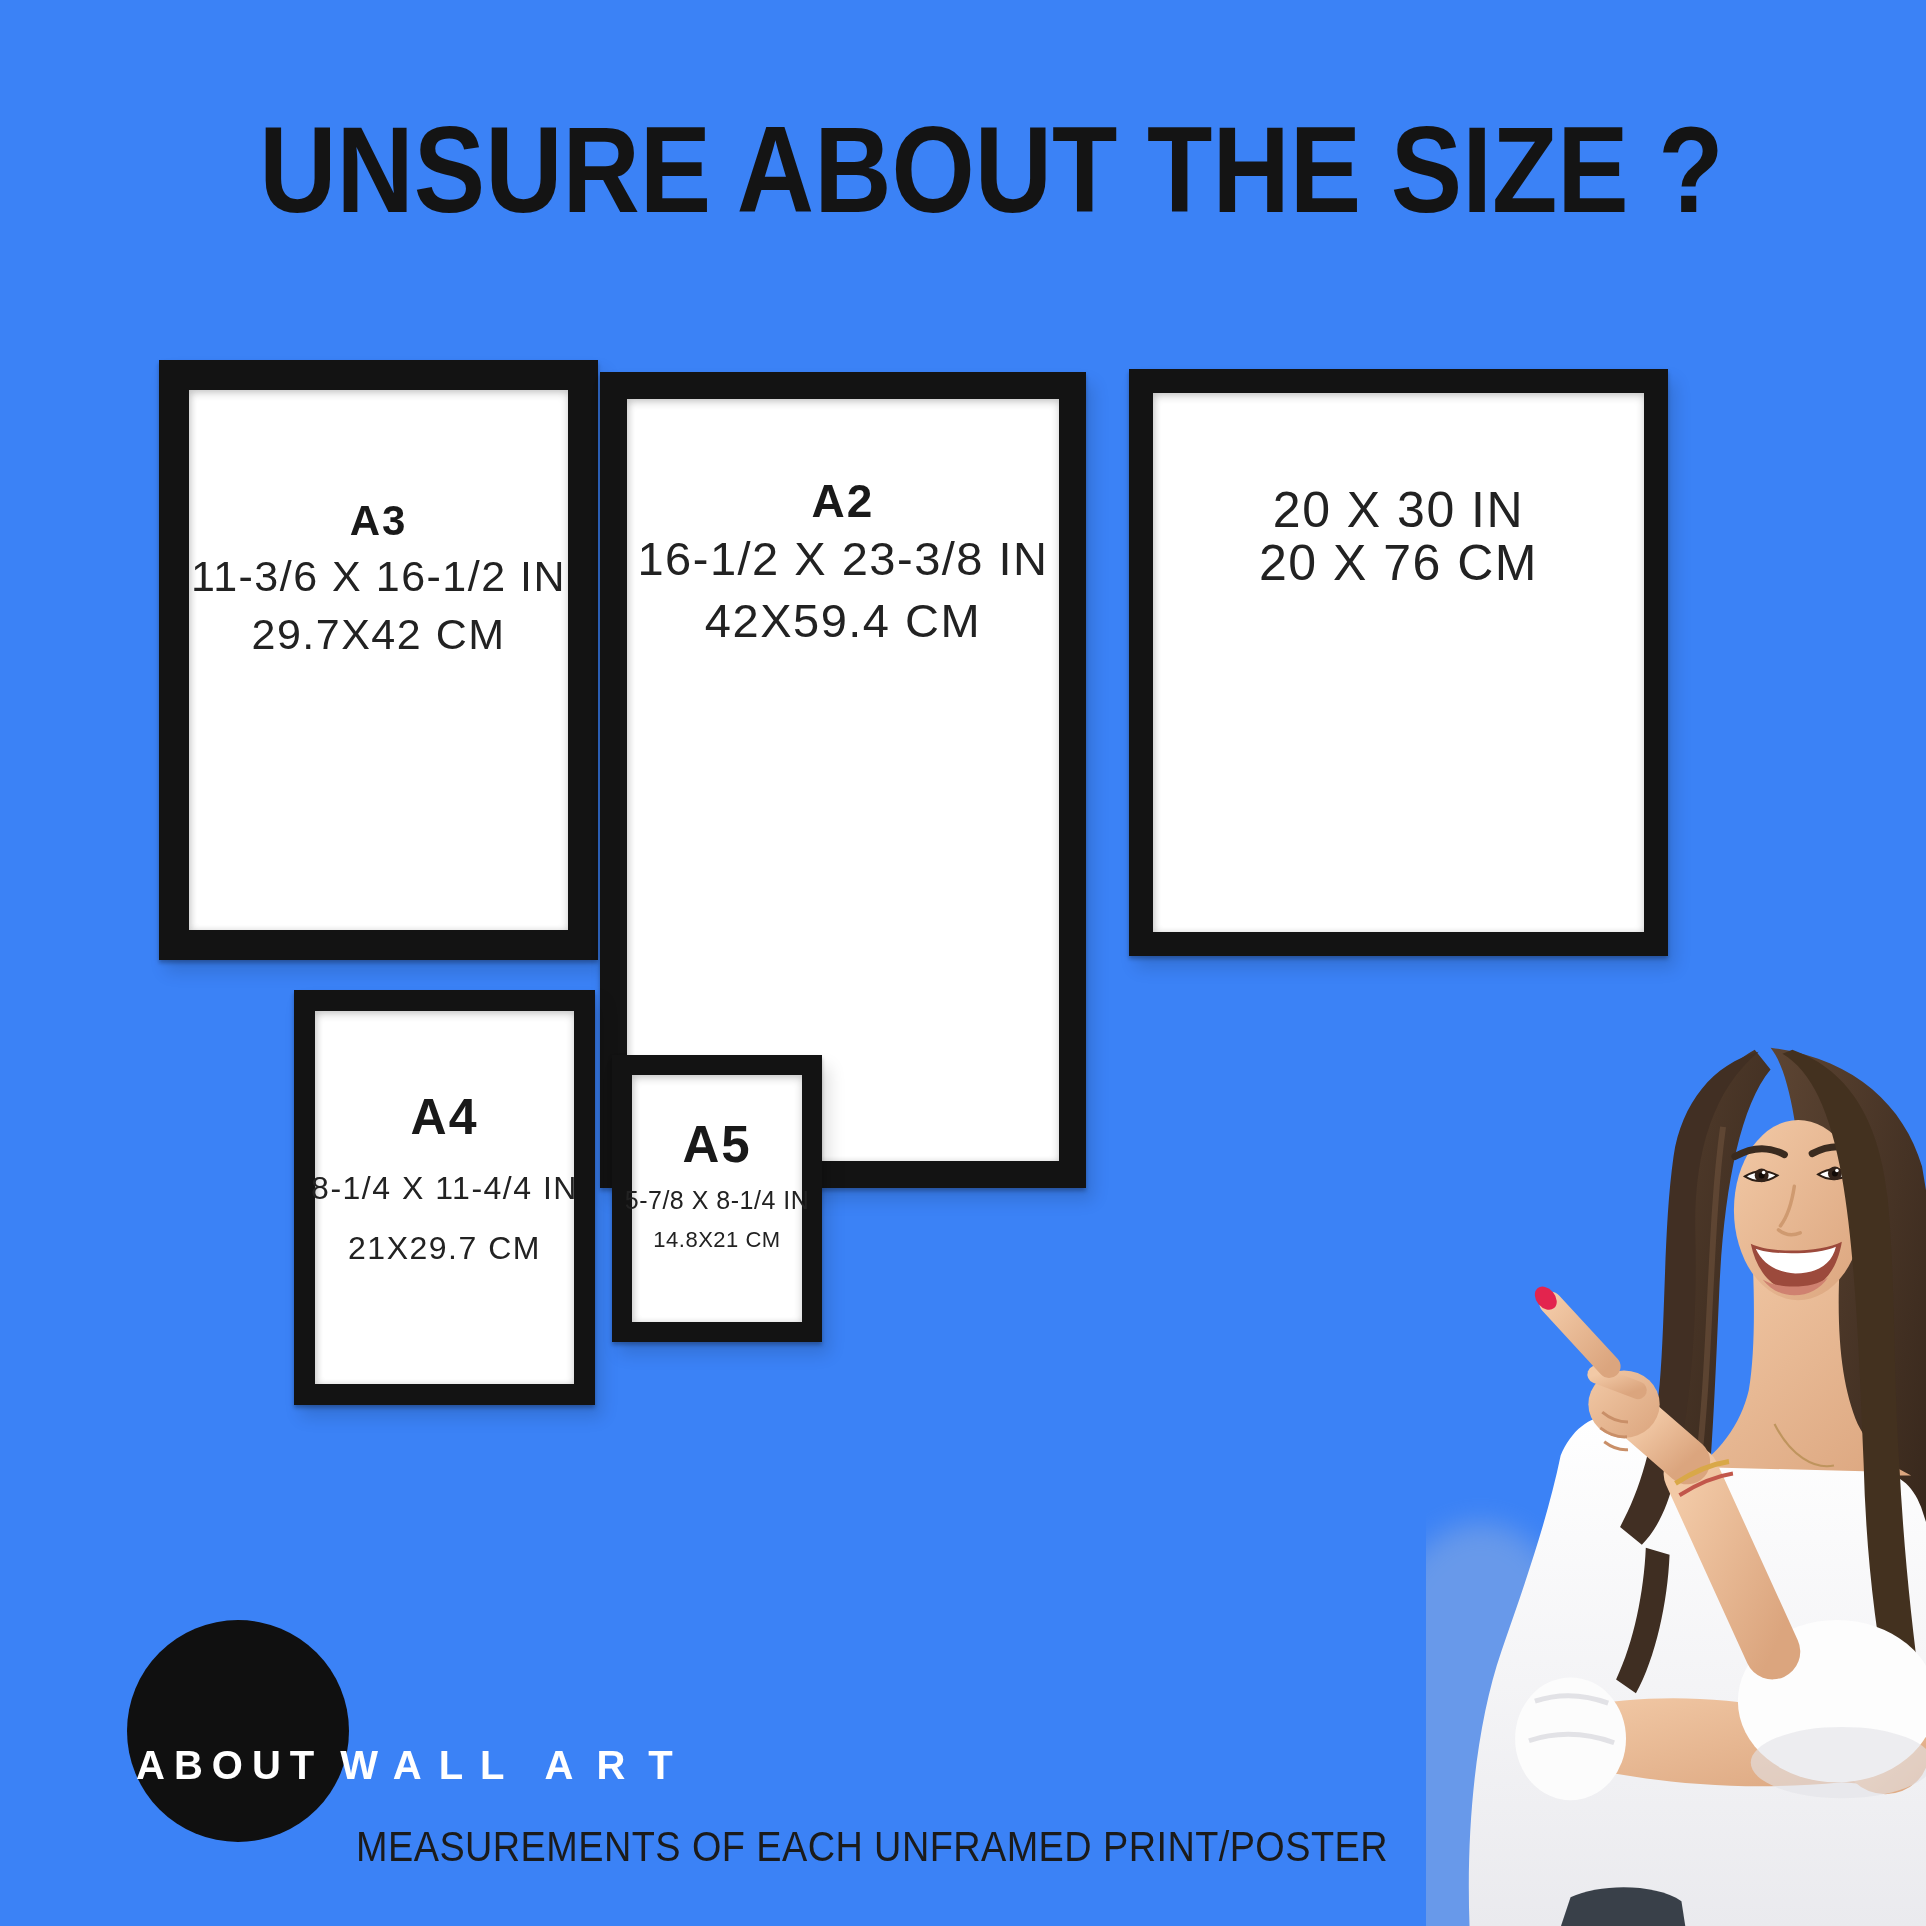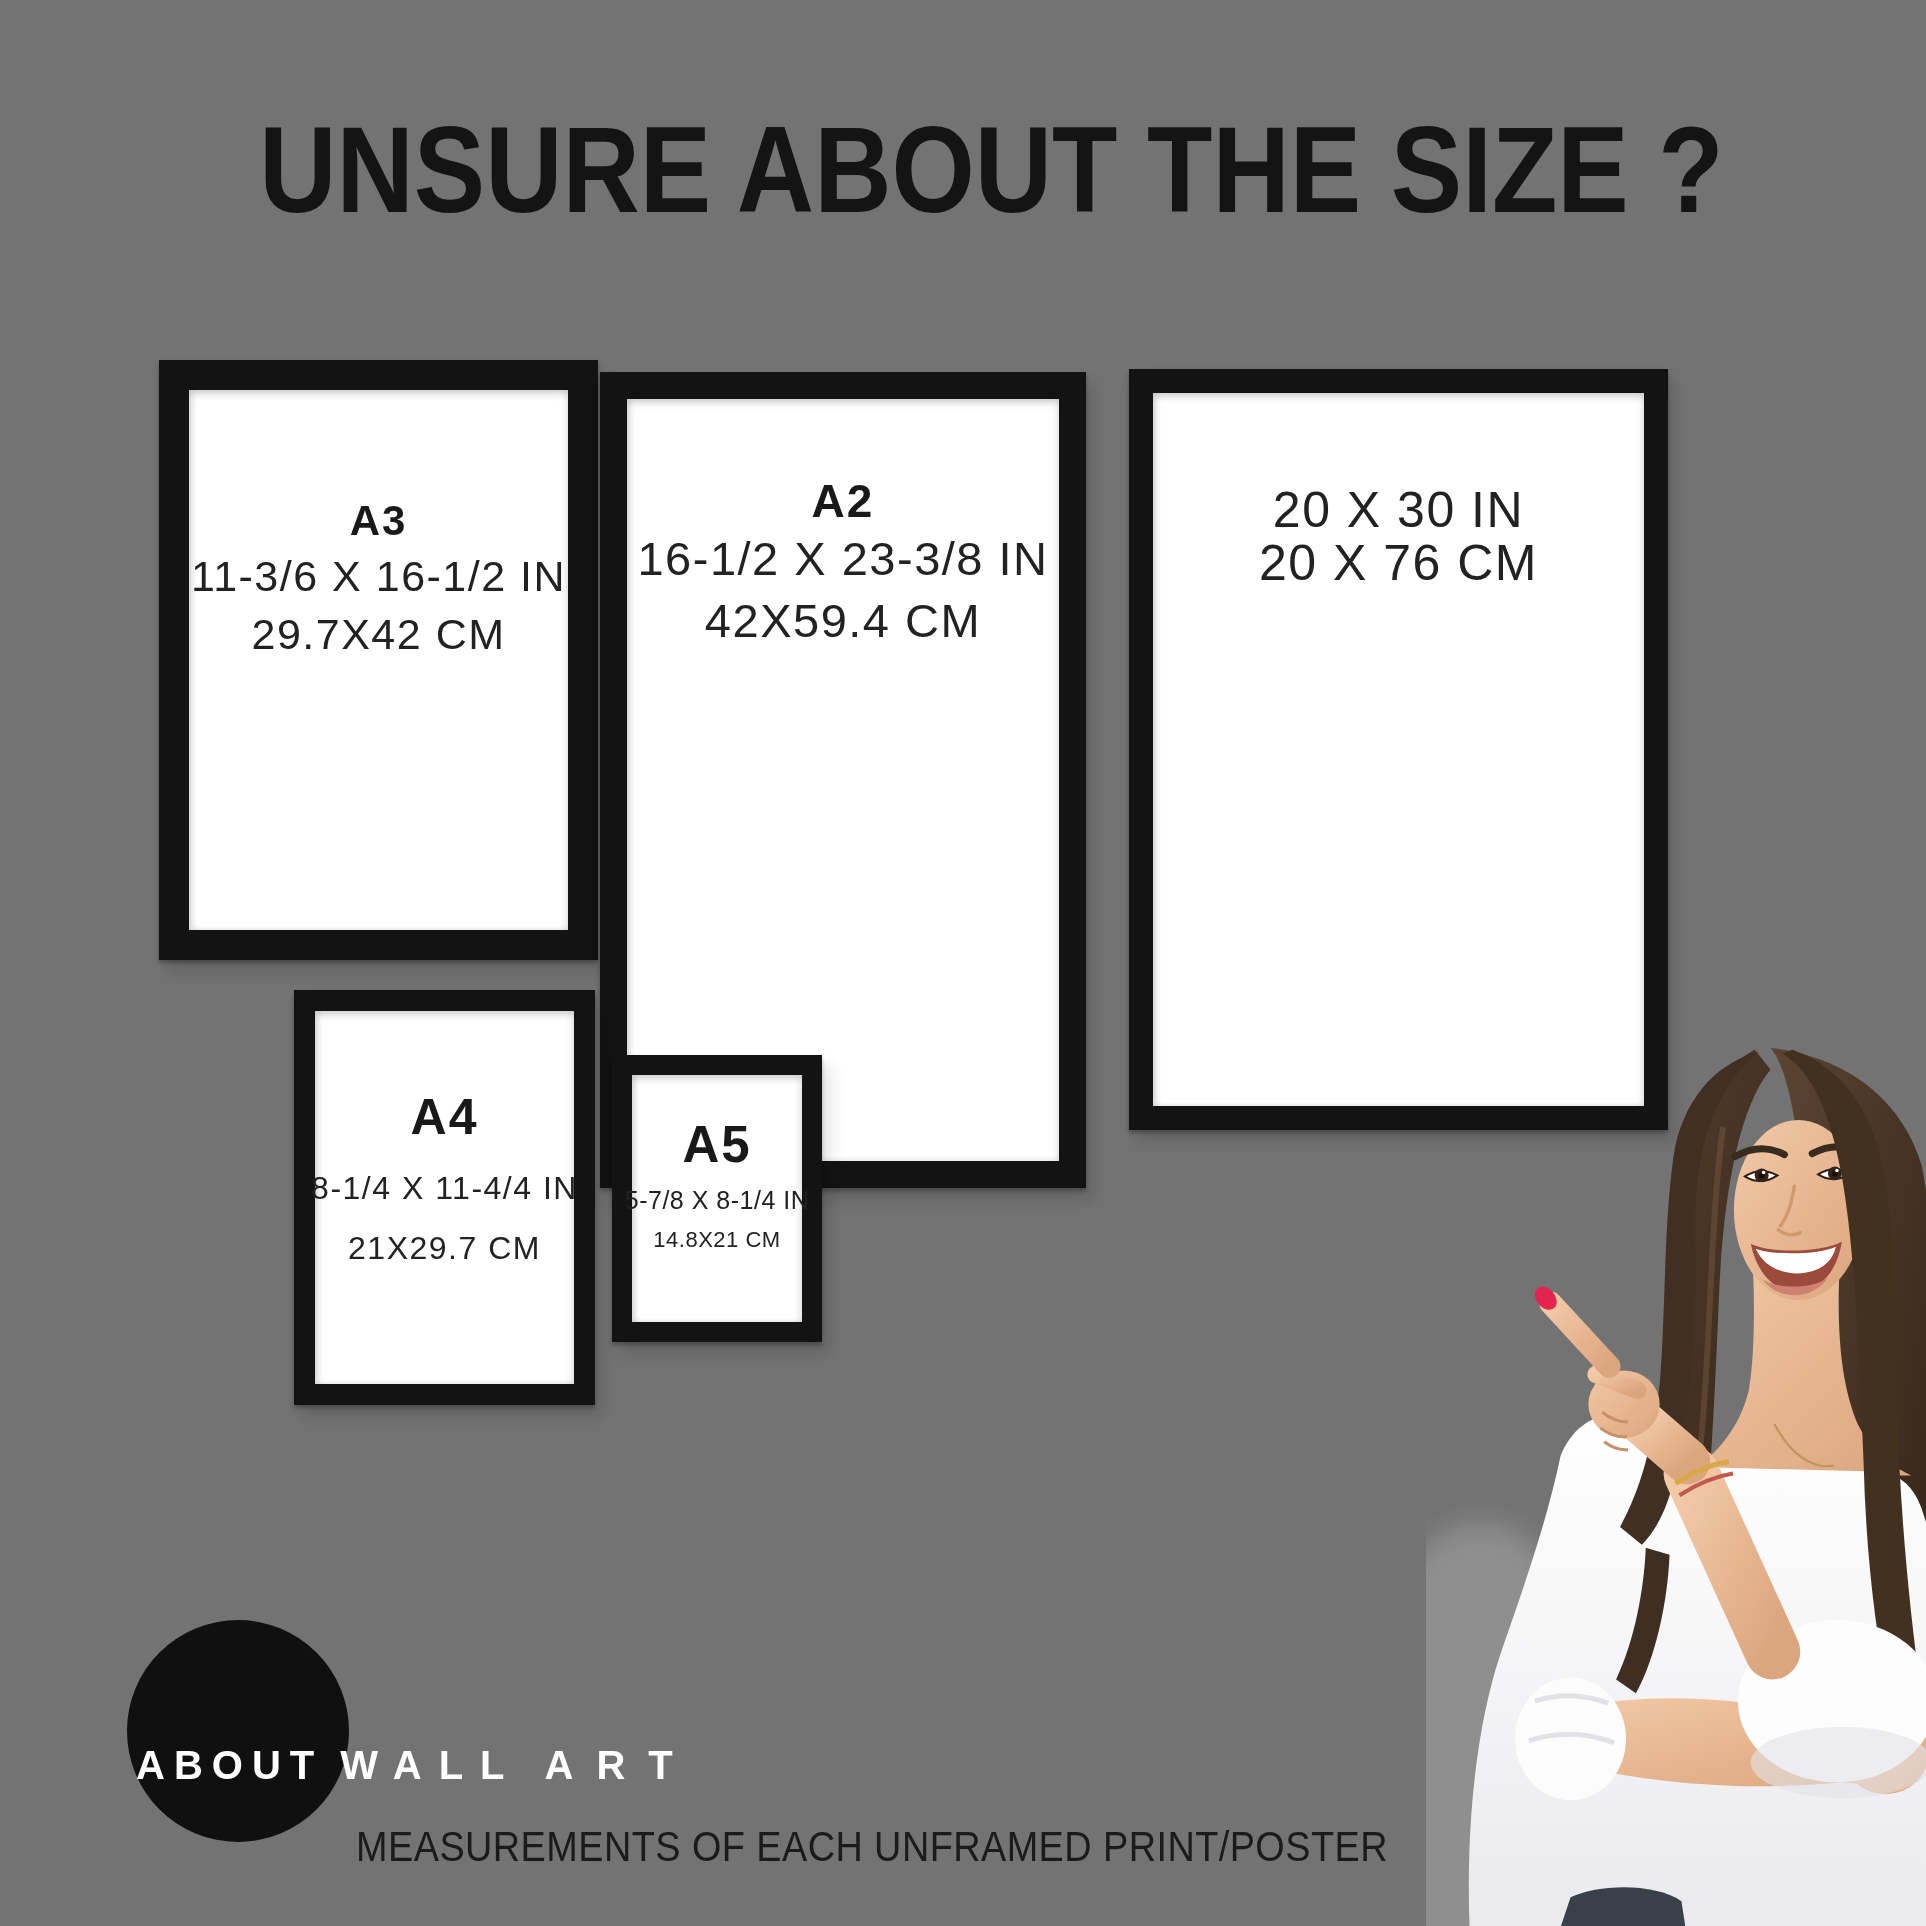--- a/index.html
+++ b/index.html
@@ -1,17 +1,17 @@
 <!DOCTYPE html>
 <html><head>
 <meta charset="utf-8">
 <style>
   html,body{margin:0;padding:0;background:#ffffff;}
   .canvas{
-    position:relative;width:1927px;height:1927px;background:#737373;overflow:hidden;
+    position:relative;width:1927px;height:1927px;background:#3b82f6;overflow:hidden;
     font-family:"Liberation Sans",sans-serif;color:#1c1c1c;
   }
   
   .title{
     position:absolute;top:99px;left:0;right:0;text-align:center;
     font-size:123px;font-weight:700;color:#141414;white-space:nowrap;
     transform:translateX(28px) scaleX(0.87);transform-origin:50% 50%;
     letter-spacing:0px;
   }
   
@@ -29,21 +29,21 @@
   .f-a3{left:159px;top:360px;width:439px;height:600px;padding:30px;}
   .f-a3 .mat{padding-top:107px;}
   .f-a3 .flabel{font-size:42px;}
   .f-a3 .fin{font-size:43px;margin-top:7px;}
   .f-a3 .fcm{font-size:43px;margin-top:9px;}
   .f-a2{left:600px;top:372px;width:486px;height:816px;padding:27px;}
   .f-a2 .mat{padding-top:75px;}
   .f-a2 .flabel{font-size:46px;}
   .f-a2 .fin{font-size:47px;margin-top:3px;}
   .f-a2 .fcm{font-size:47px;margin-top:7px;}
-  .f-2030{left:1129px;top:369px;width:539px;height:761px;padding:24px;}
+  .f-2030{left:1129px;top:369px;width:539px;height:587px;padding:24px;}
   .f-2030 .mat{padding-top:91px;}
   .f-2030 .fin,.f-2030 .fcm{font-size:50px;line-height:1.05;margin-top:0;}
   .f-a4{left:294px;top:990px;width:301px;height:415px;padding:21px;}
   .f-a4 .mat{padding-top:77px;}
   .f-a4 .flabel{font-size:50px;}
   .f-a4 .fin{font-size:32px;margin-top:24px;}
   .f-a4 .fcm{font-size:32px;margin-top:23px;}
   .f-a5{left:612px;top:1055px;width:210px;height:287px;padding:20px;}
   .f-a5 .mat{padding-top:40px;}
   .f-a5 .flabel{font-size:51px;}

